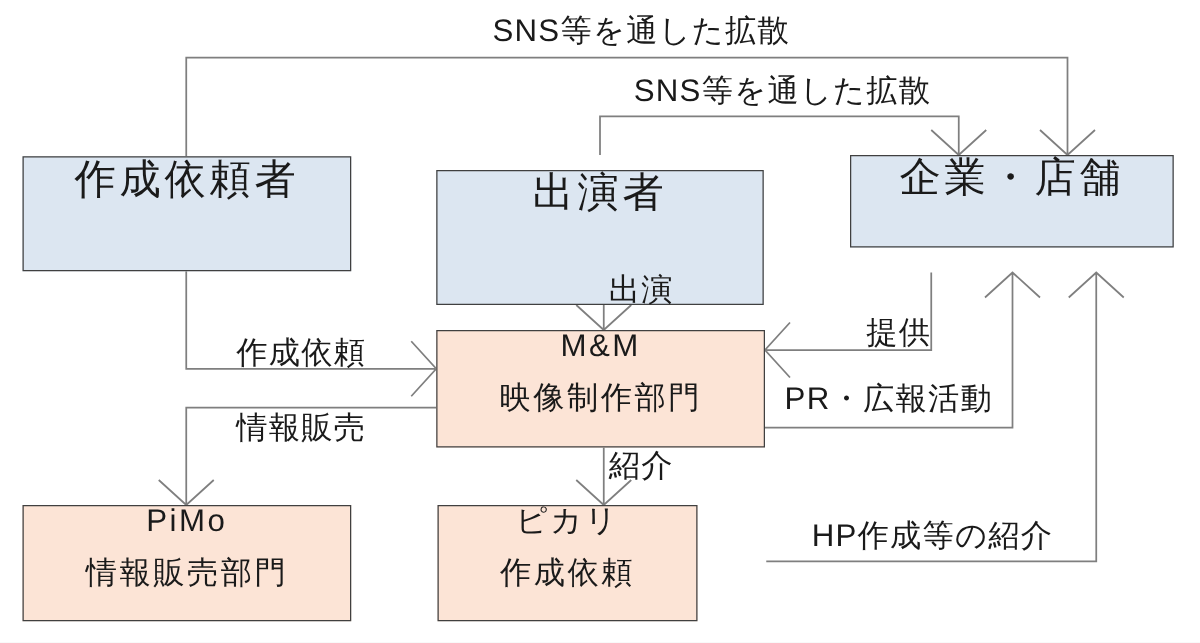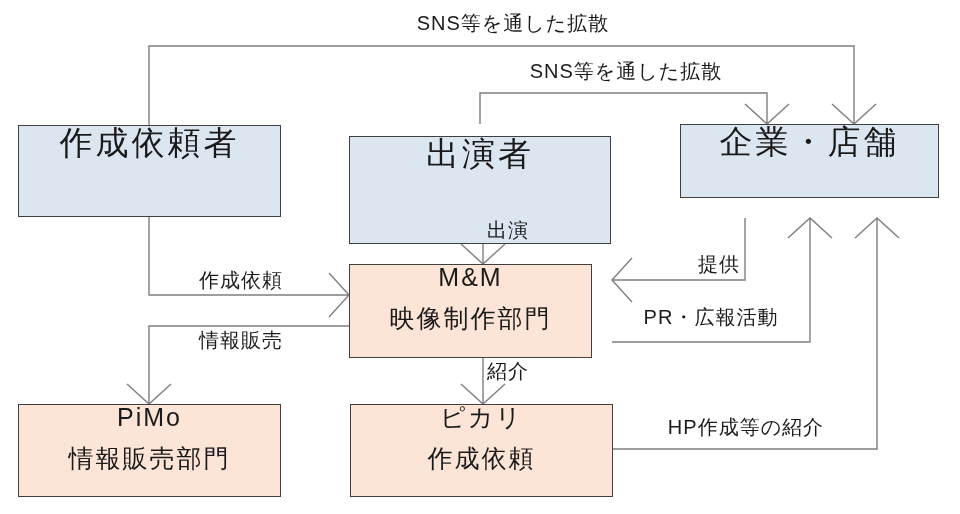--- a/index.html
+++ b/index.html
@@ -50,21 +50,21 @@
   }
   .box.orange{
     background:var(--box-orange);
     font-size:25px;
     letter-spacing:2px;
     row-gap:16px;
   }
   .box span{white-space:nowrap;line-height:1;}
   .edge-label{
     position:absolute;
-    font-size:20px;
+    font-size:25px;
     color:var(--text);
     white-space:nowrap;
     line-height:1.1;
     letter-spacing:1px;
   }
   .edge-label.centered{transform:translateX(-50%);}
 </style>
 </head>
 <body>
 
@@ -96,31 +96,31 @@
   </div>
 
   <div class="box blue" style="left:349px;top:136px;width:262px;height:108px">
     <span>出演者</span>
   </div>
 
   <div class="box blue" style="left:680px;top:124px;width:259px;height:74px">
     <span>企業・店舗</span>
   </div>
 
-  <div class="box orange" style="left:349px;top:264px;width:243px;height:94px">
+  <div class="box orange" style="left:349px;top:264px;width:263px;height:94px">
     <span>M&amp;M</span>
     <span>映像制作部門</span>
   </div>
 
   <div class="box orange" style="left:18px;top:404px;width:263px;height:93px">
     <span>PiMo</span>
     <span>情報販売部門</span>
   </div>
 
-  <div class="box orange" style="left:350px;top:404px;width:263px;height:93px">
+  <div class="box orange" style="left:350px;top:404px;width:208px;height:93px">
     <span>ピカリ</span>
     <span>作成依頼</span>
   </div>
 
   <div class="edge-label centered" style="left:513px;top:12px">SNS等を通した拡散</div>
 
   <div class="edge-label centered" style="left:626px;top:60px">SNS等を通した拡散</div>
 
   <div class="edge-label" style="left:487px;top:219px">出演</div>
 

